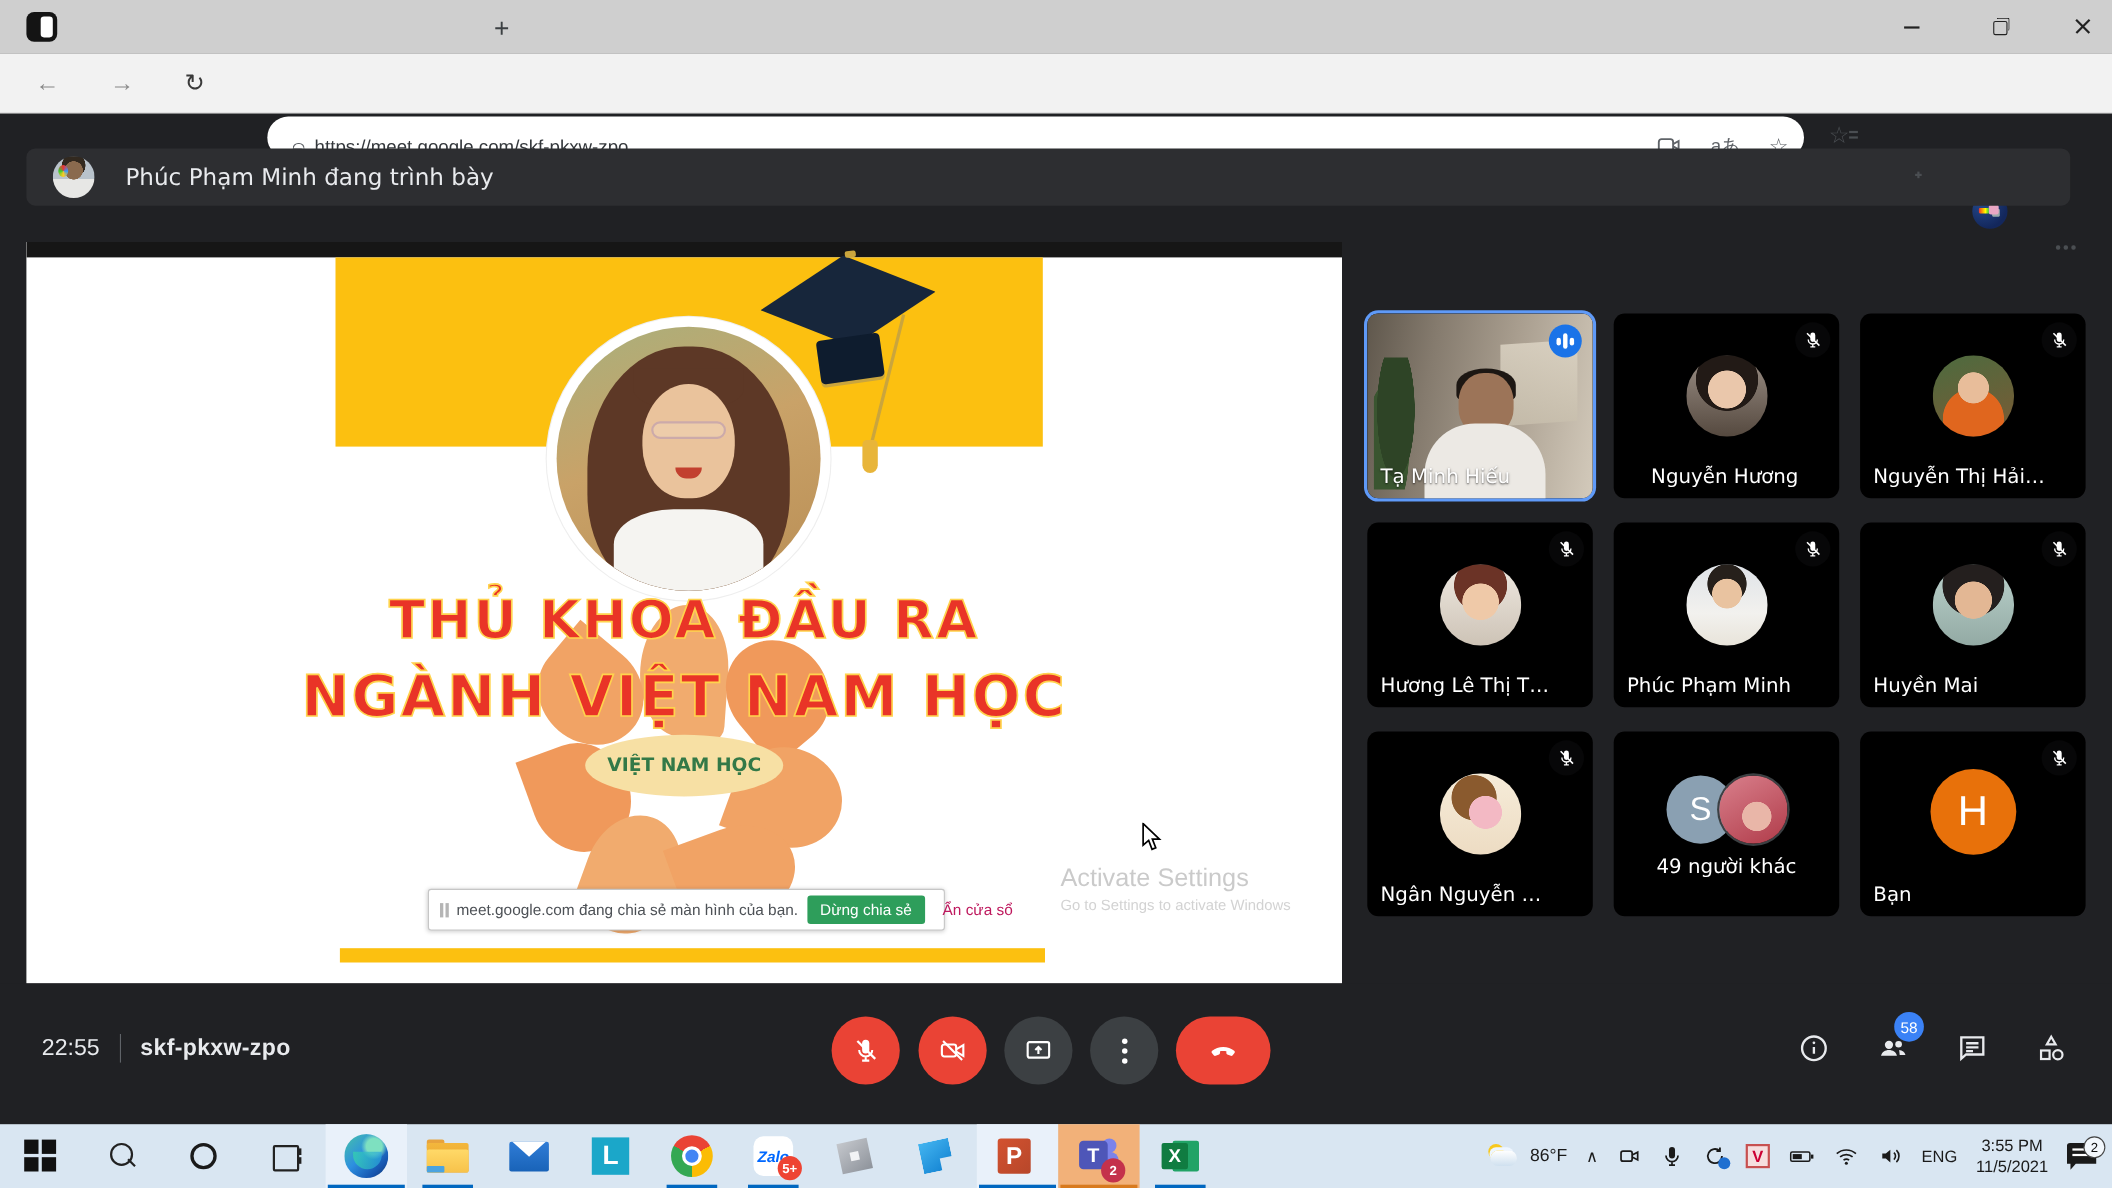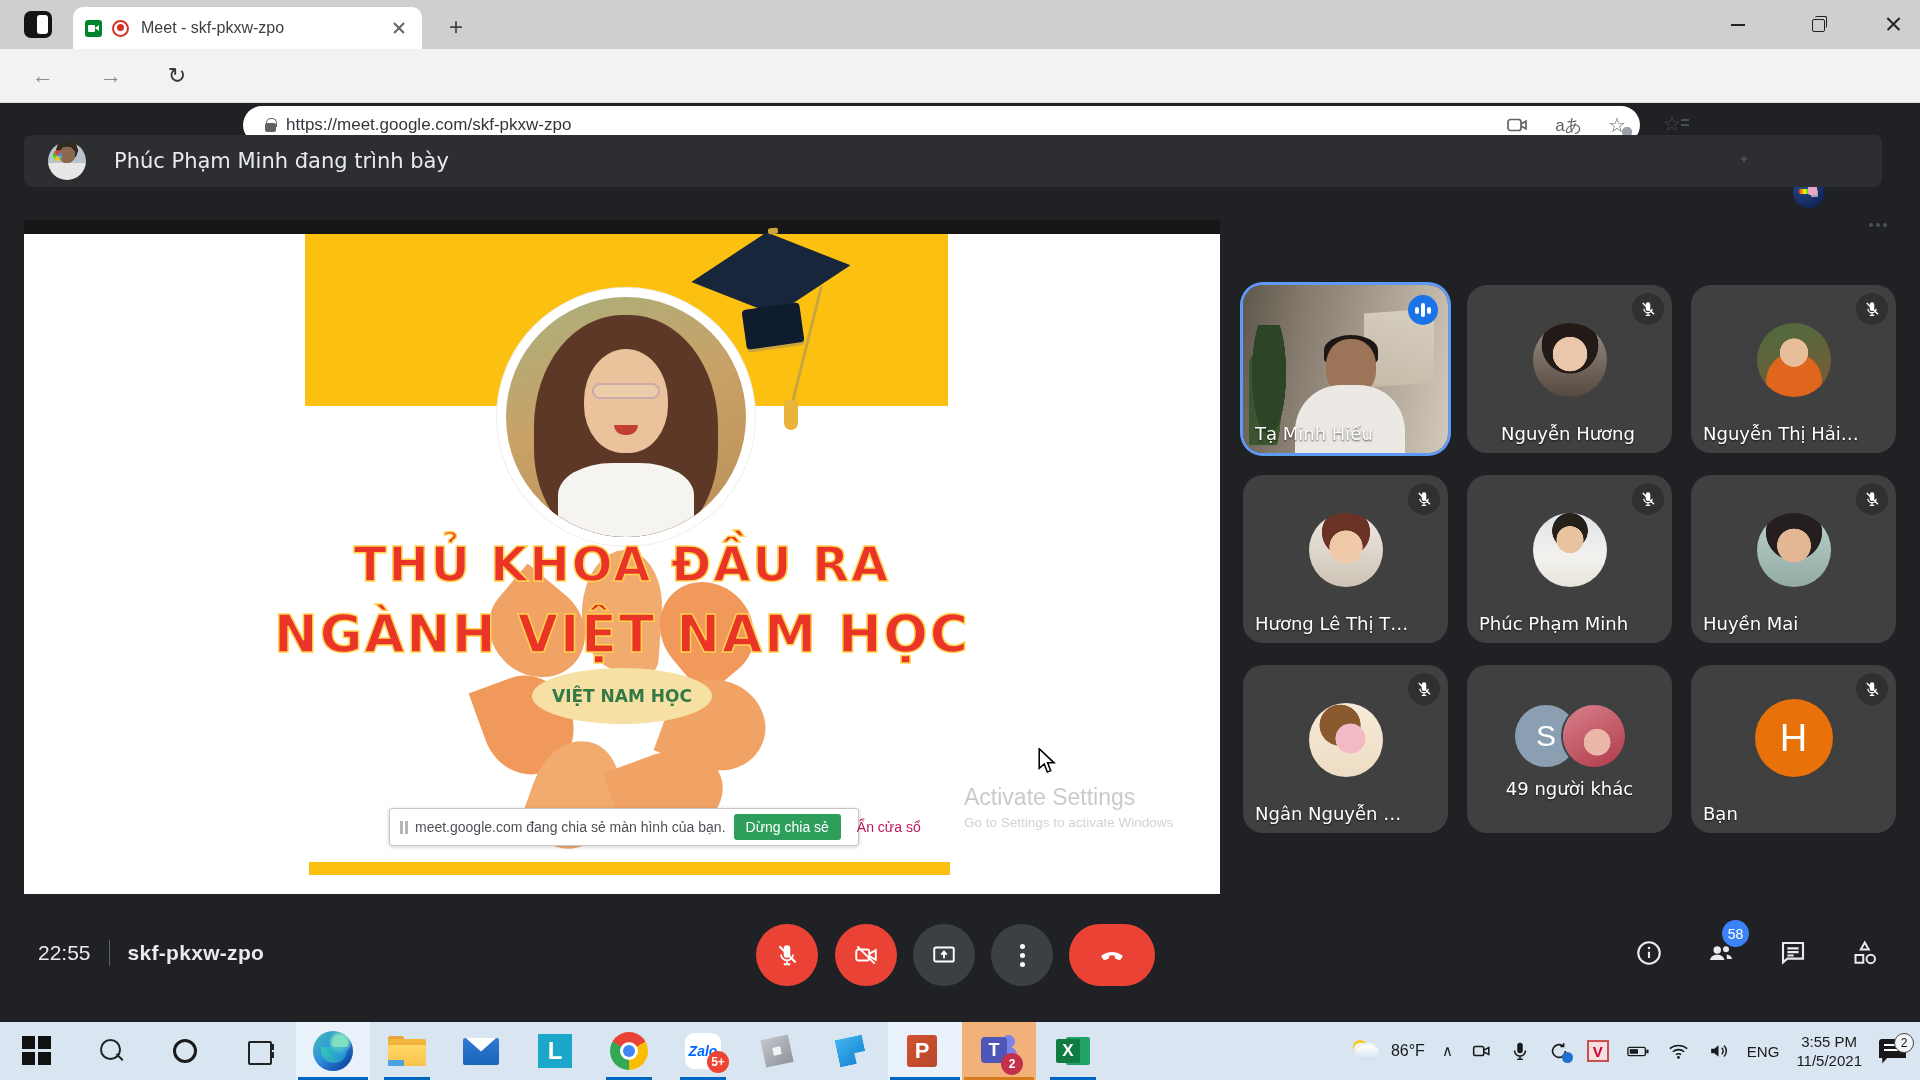--- a/index.html
+++ b/index.html
@@ -26,21 +26,21 @@
   .wc-rest { left:1803px; }
   .wc-rest::before{content:""; position:absolute; left:9px; top:9px; width:11px; height:11px; border:1.6px solid #222; border-radius:2px;}
   .wc-rest::after{content:""; position:absolute; left:12px; top:6px; width:11px; height:11px; border-top:1.6px solid #222; border-right:1.6px solid #222; border-radius:2px;}
   .wc-close { left:1878px; }
   .wc-close::before,.wc-close::after{content:""; position:absolute; left:7px; top:13px; width:17px; height:1.7px; background:#222;}
   .wc-close::before{transform:rotate(45deg);} .wc-close::after{transform:rotate(-45deg);}
 
   .toolbar { position:absolute; left:0; top:49px; width:1920px; height:54px; background:#f2f2f2; border-bottom:1px solid #dcdcdc; }
   .nav-btn { position:absolute; top:12px; width:30px; height:30px; font-size:22px; text-align:center; line-height:29px; color:#8a8a8a;}
   .nav-reload { color:#3a3a3a; }
-  .urlbar { position:absolute; left:243px; top:57px; width:1397px; height:38px; background:#fff; border-radius:19px; box-shadow:0 1px 2px rgba(0,0,0,.15); display:flex; align-items:center; padding:0 14px; }
+  .urlbar { position:absolute; left:243px; top:57px; width:1397px; height:38px; background:#fff; border-radius:19px; box-shadow:0 1px 2px rgba(0,0,0,.15); display:flex; align-items:flex-end; padding:0 14px; }
   .lock { width:11px; height:9px; background:#5f6368; border-radius:2px; position:relative; margin:5px 10px 0 8px; flex:0 0 auto;}
   .lock::before { content:""; position:absolute; left:1.2px; top:-5px; width:8.5px; height:8px; border:1.8px solid #5f6368; border-bottom:none; border-radius:5px 5px 0 0;}
   .url-text { font-size:17px; color:#33373b; flex:1 1 auto; }
   .pill-ico { flex:0 0 auto; margin-left:26px; color:#5f6368; }
   .cam-ico svg { display:block; }
   .aa { font-size:17px; color:#5f6368; }
   .starplus { position:relative; font-size:20px; color:#5f6368; line-height:20px;}
   .starplus::after { content:""; position:absolute; right:-6px; bottom:-2px; width:10px; height:10px; border-radius:50%; background:#9aa0a6; box-shadow:inset 0 0 0 2px #9aa0a6; }
   .tb-right { position:absolute; top:59px; width:34px; height:34px; text-align:center; }
   .fav-star { font-size:21px; color:#4a4e52; line-height:32px; position:relative;}
@@ -104,21 +104,21 @@
   .sharebar .grip { width:3px; height:13px; background:#b5b5b5; box-shadow:5px 0 0 #b5b5b5; margin-right:12px; flex:0 0 auto;}
   .share-msg { font-size:14px; color:#4d5156; flex:1 1 auto; white-space:nowrap; }
   .share-stop { background:#2e9e5b; color:#fff; font-size:14px; border:none; border-radius:3px; padding:5px 12px; margin-left:8px; flex:0 0 auto; font-family:inherit;}
   .share-hide { font-size:14px; color:#be185d; margin:0 6px 0 16px; flex:0 0 auto; }
   .watermark { position:absolute; left:940px; top:564px; color:#b9b9b9; opacity:.75; }
   .watermark .w1 { font-size:23px; font-weight:300; }
   .watermark .w2 { font-size:13.5px; margin-top:4px; color:#c4c4c4;}
   .slide-bottombar { position:absolute; left:285px; top:642px; width:641px; height:13px; background:#fcc010; }
 
   
-  .tile { position:absolute; width:205px; height:168px; background:#404040; border-radius:20px; overflow:hidden; }
+  .tile { position:absolute; width:205px; height:168px; background:#000000; border-radius:10px; overflow:hidden; }
   .tile.active { box-shadow:0 0 0 3px #5f9af8; }
   .pname { position:absolute; left:12px; bottom:9px; font-size:18px; color:#fff; font-family:"DejaVu Sans","Liberation Sans",sans-serif; text-shadow:0 1px 2px rgba(0,0,0,.7); white-space:nowrap; }
   .pname.center { left:0; width:100%; text-align:center; }
   .mic-off { position:absolute; right:8px; top:8px; width:32px; height:32px; border-radius:50%; background:rgba(20,21,24,.35); display:flex; align-items:center; justify-content:center; z-index:3;}
   .speaker-ind { position:absolute; right:10px; top:10px; width:30px; height:30px; border-radius:50%; background:#1a73e8; display:flex; align-items:center; justify-content:center; gap:2.5px; z-index:3;}
   .speaker-ind i { width:3.5px; background:#fff; border-radius:2px; }
   .sp-b1{height:7px;} .sp-b2{height:14px;} .sp-b3{height:7px;}
   .p-avatar { position:absolute; left:50%; top:38px; transform:translateX(-50%); width:74px; height:74px; border-radius:50%; }
   .av2 { background:radial-gradient(circle at 50% 42%, #eac7ab 0 30%, transparent 31%), radial-gradient(circle at 50% 30%, #221a16 0 44%, transparent 45%), linear-gradient(180deg,#9b8f86,#55493f); }
   .av3 { background:radial-gradient(circle at 50% 40%, #e8bd9a 0 24%, transparent 25%), radial-gradient(circle at 50% 78%, #e0661e 0 40%, transparent 41%), linear-gradient(160deg,#4c6b3f,#7c5a34); }
@@ -213,26 +213,20 @@
   .notif i { position:absolute; left:5px; top:5px; width:17px; height:2px; background:#fff; box-shadow:0 5px 0 #fff, 0 10px 0 -6px #fff;}
   .notif-badge { position:absolute; right:6px; top:1033px; width:20px; height:20px; border-radius:50%; background:#f2f7fc; border:1.5px solid #444; color:#111; font-size:12px; display:flex; align-items:center; justify-content:center; z-index:5;}
 
   .cursor { position:absolute; left:1037px; top:748px; z-index:99; }
 </style>
 </head>
 <body>
 
 <div class="tabstrip">
   <div class="workspaces"></div>
-  <div class="tab">
-    <span class="meet-favicon"></span>
-    <span class="rec-dot"></span>
-    <span class="tab-title">Meet - skf-pkxw-zpo</span>
-    <span class="tab-close"></span>
-  </div>
   <div class="newtab">+</div>
   <div class="wc wc-min"></div>
   <div class="wc wc-rest"></div>
   <div class="wc wc-close"></div>
 </div>
 
 <div class="toolbar">
   <div class="nav-btn" style="left:28px">←</div>
   <div class="nav-btn" style="left:96px">→</div>
   <div class="nav-btn nav-reload" style="left:162px">↻</div>

